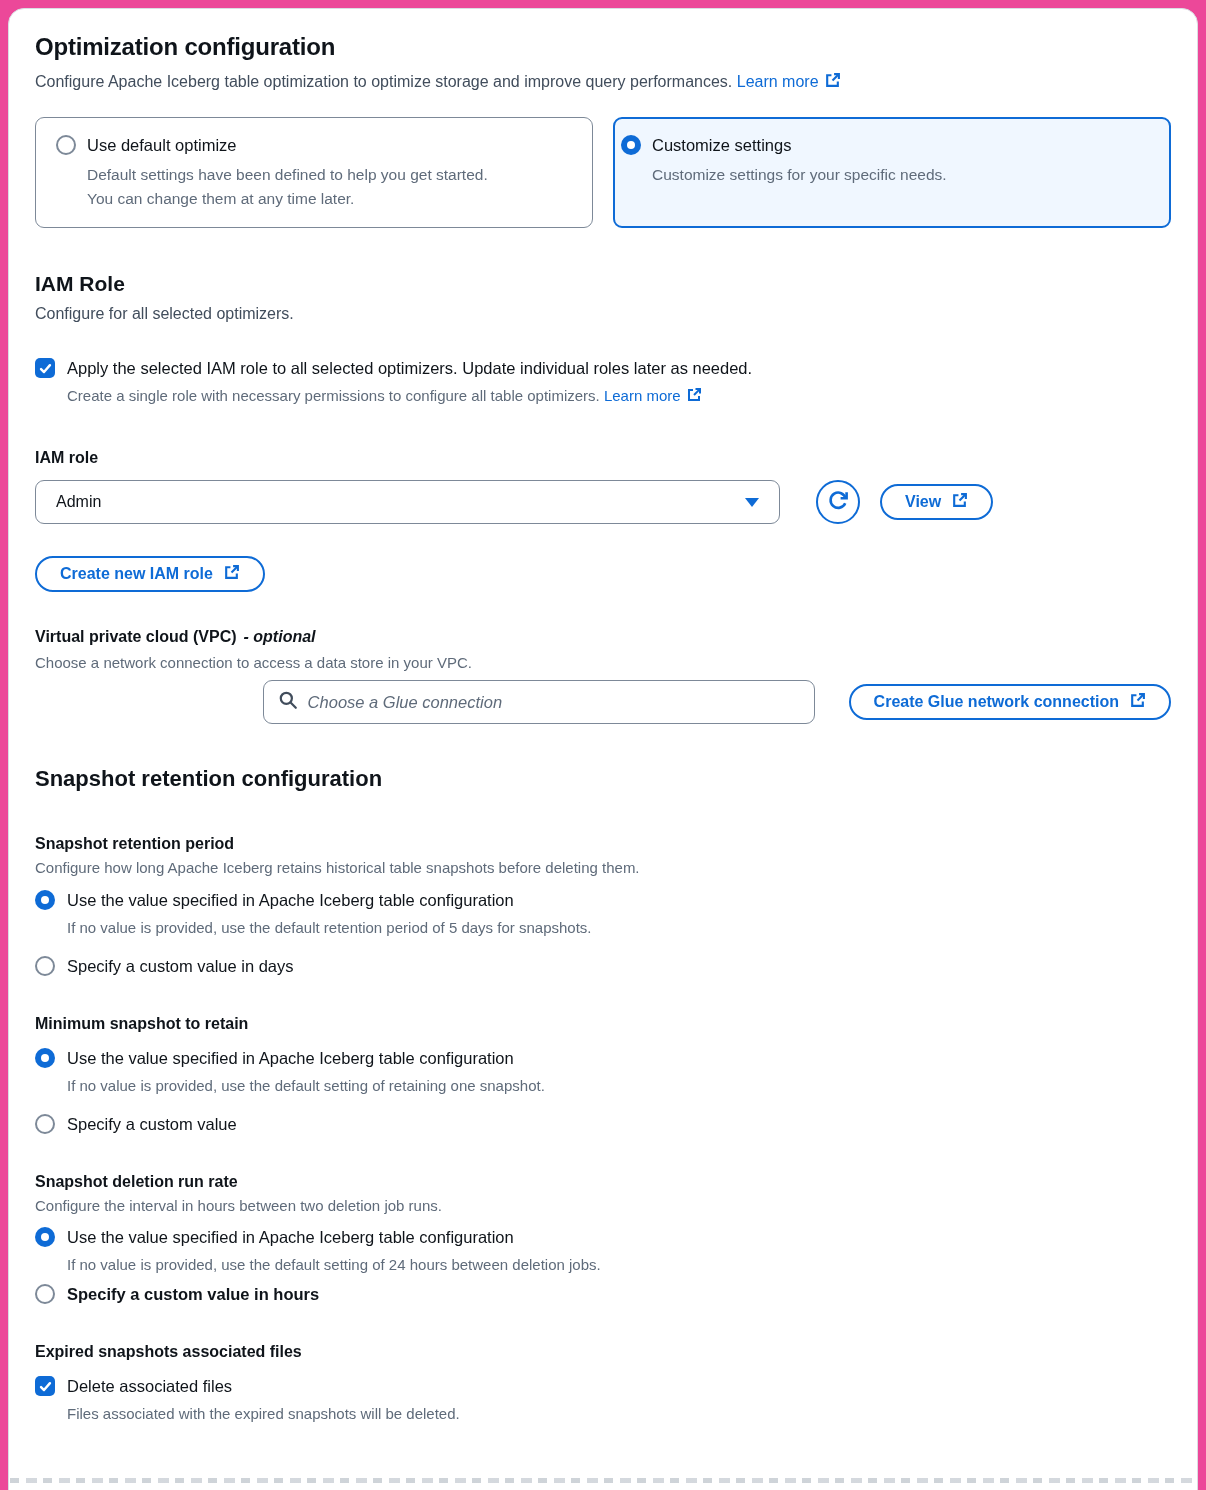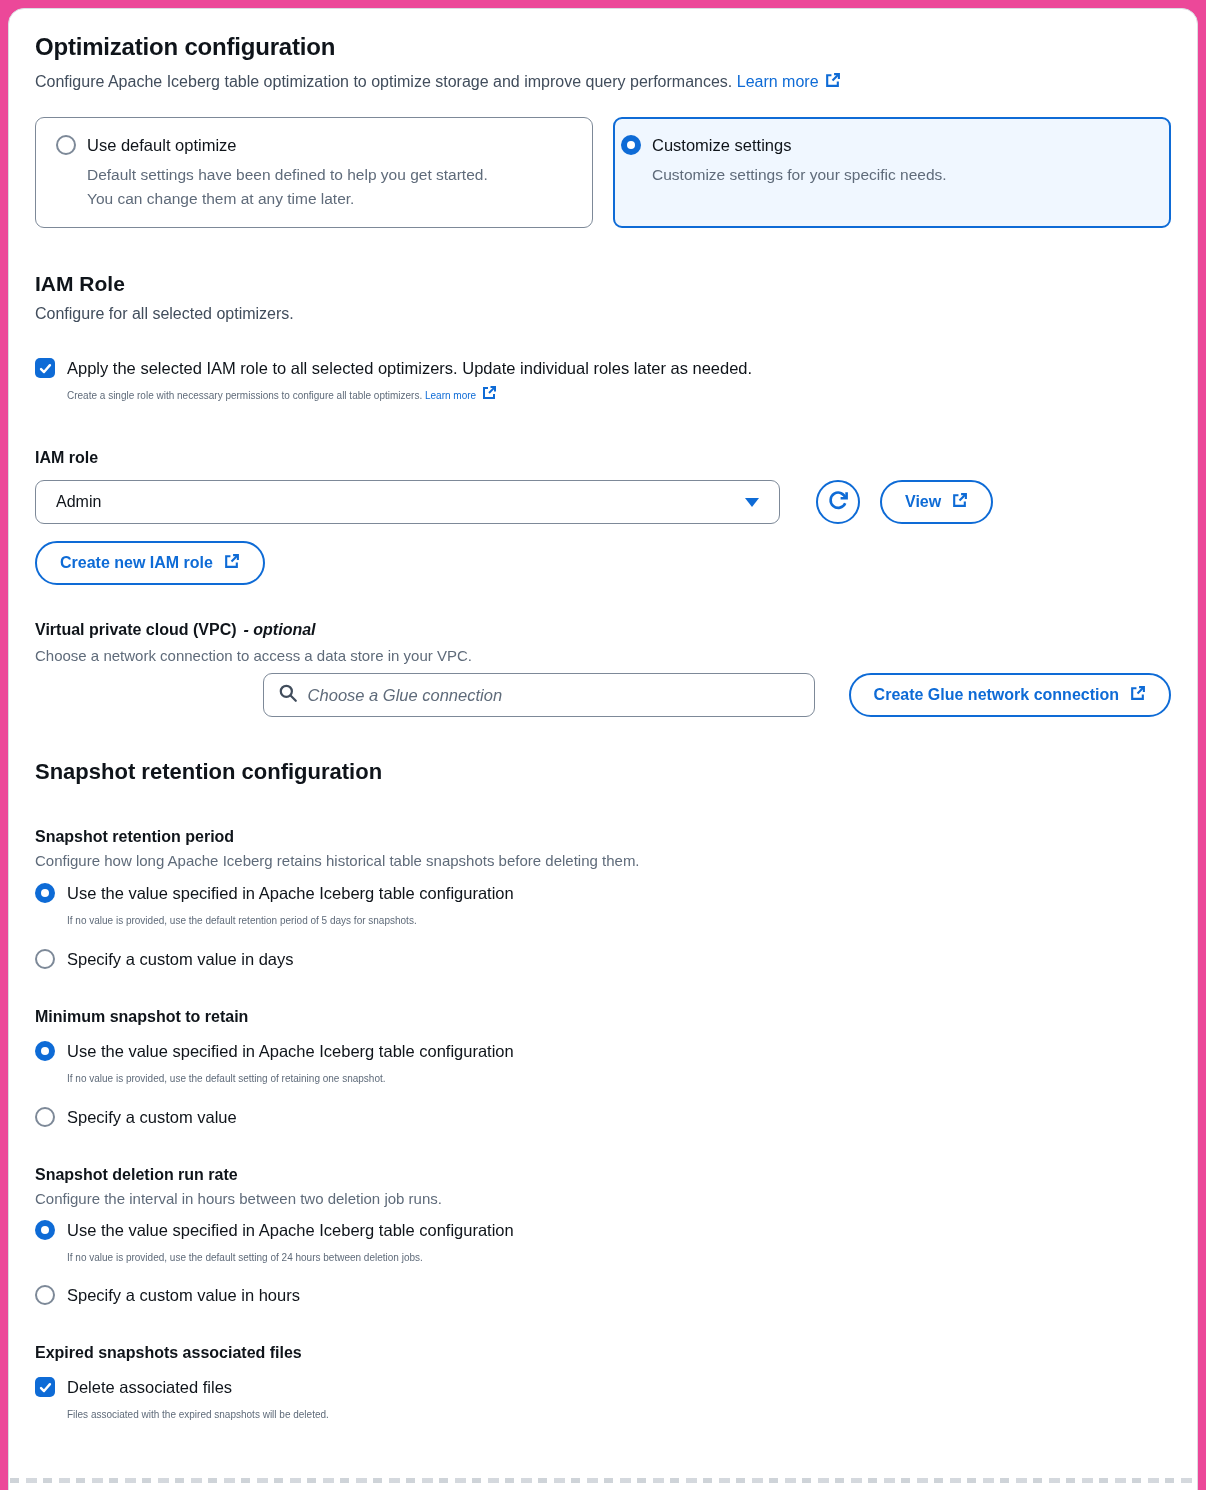--- a/index.html
+++ b/index.html
@@ -49,21 +49,21 @@
   .checkbox{width:20px;height:20px;border-radius:5px;flex:0 0 20px;background:var(--accent);
     display:flex;align-items:center;justify-content:center;cursor:pointer;}
   .checkbox svg{display:block;}
 
   
   .h2{font-size:21px;font-weight:700;color:var(--ink);}
   .section-desc{margin-top:9px;font-size:16px;color:var(--ink-soft);}
 
   .opt-row{display:flex;align-items:center;gap:12px;}
   .opt-label{font-size:16.5px;color:var(--ink);cursor:default;}
-  .opt-desc{margin:7px 0 0 32px;font-size:10px;color:var(--gray-desc);line-height:21px;}
+  .opt-desc{margin:7px 0 0 32px;font-size:15px;color:var(--gray-desc);line-height:21px;}
 
   .field-label{font-size:16px;font-weight:700;color:var(--ink);}
   .optional{font-style:italic;margin-left:7px;}
   .field-desc{margin-top:8px;font-size:15px;color:var(--gray-desc);}
 
   
   .select{
     width:745px;height:44px;border:1.5px solid var(--ctl-border);border-radius:9px;background:#fff;
     display:flex;align-items:center;justify-content:space-between;padding:0 20px;cursor:pointer;
   }
@@ -74,21 +74,21 @@
     display:flex;align-items:center;padding:0 14px;gap:10px;
   }
   .search-box input{
     border:none;outline:none;flex:1;font-size:16.5px;color:var(--ink);background:transparent;
     font-family:"Liberation Sans","DejaVu Sans",sans-serif;
   }
   .search-box input::placeholder{font-style:italic;color:var(--gray-desc);}
 
   
   .btn{
-    display:inline-flex;align-items:center;gap:10px;height:44px;padding:0 23px;
+    display:inline-flex;align-items:center;gap:10px;height:36px;padding:0 23px;
     border:2px solid var(--accent);border-radius:22px;background:#fff;color:var(--accent);
     font-size:16px;font-weight:700;cursor:pointer;white-space:nowrap;
     font-family:"Liberation Sans","DejaVu Sans",sans-serif;
   }
   .btn-icon{
     width:44px;height:44px;border:2px solid var(--accent);border-radius:50%;background:#fff;
     display:inline-flex;align-items:center;justify-content:center;cursor:pointer;color:var(--accent);
   }
 
   .row{display:flex;align-items:center;}
@@ -168,21 +168,21 @@
       <button class="btn" style="margin-left:20px;">
           <span>View</span>
           <span><svg width="17" height="17" viewBox="0 0 16 16" fill="none" stroke="#0e6bd6" stroke-width="2">
               <path d="M13 9v4H3V3h4"></path>
               <path d="M9.5 2H14v4.5"></path>
               <path d="M13.6 2.4 8 8"></path>
             </svg></span>
         </button>
     </div>
 
-    <button class="btn" style="margin-top:17px;">
+    <button class="btn" style="margin-top:32px;">
         <span>Create new IAM role</span>
         <span><svg width="17" height="17" viewBox="0 0 16 16" fill="none" stroke="#0e6bd6" stroke-width="2">
             <path d="M13 9v4H3V3h4"></path>
             <path d="M9.5 2H14v4.5"></path>
             <path d="M13.6 2.4 8 8"></path>
           </svg></span>
       </button>
 
     
     <div class="field-label" style="margin-top:36px;"><span>Virtual private cloud (VPC)</span><span class="optional">- optional</span></div>
@@ -234,21 +234,21 @@
     </div>
 
     
     <div class="field-label" style="margin-top:39px;">Snapshot deletion run rate</div>
     <div class="field-desc" style="margin-top:6px;">Configure the interval in hours between two deletion job runs.</div>
     <div class="opt-row" style="margin-top:13px;">
       <span class="radio on"></span>
       <span class="opt-label">Use the value specified in Apache Iceberg table configuration</span>
     </div>
     <div class="opt-desc">If no value is provided, use the default setting of 24 hours between deletion jobs.</div>
-    <div class="opt-row" style="margin-top:17px;">
+    <div class="opt-row" style="margin-top:9px;font-weight:bold;">
       <span class="radio off"></span>
       <span class="opt-label">Specify a custom value in hours</span>
     </div>
 
     
     <div class="field-label" style="margin-top:39px;">Expired snapshots associated files</div>
     <div class="opt-row" style="margin-top:15px;">
       <span class="checkbox">
           <svg width="13" height="13" viewBox="0 0 14 14" fill="none" stroke="#fff" stroke-width="2.6" stroke-linecap="round" stroke-linejoin="round">
             <path d="M2.2 7.6 5.4 10.8 11.8 3.4"></path>

